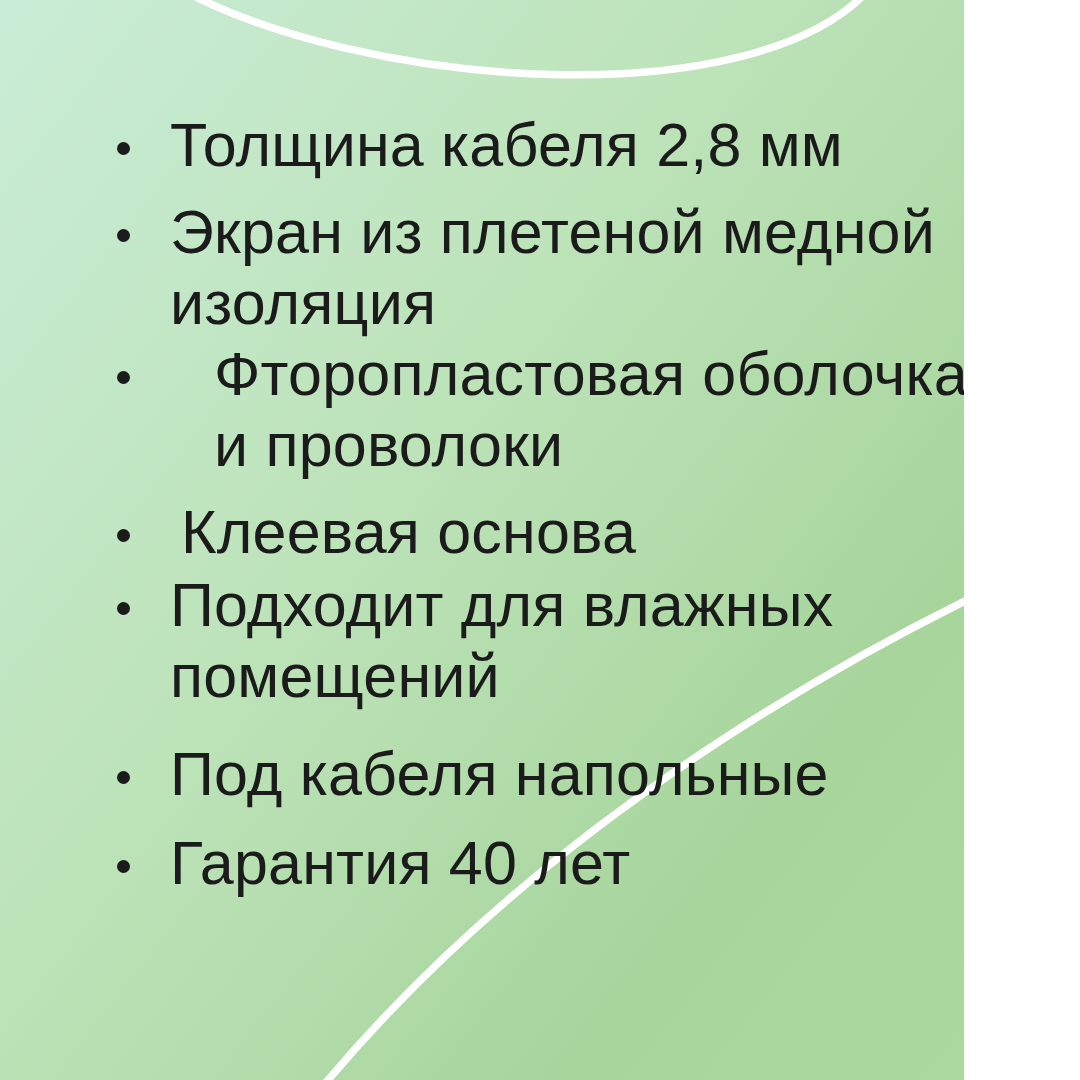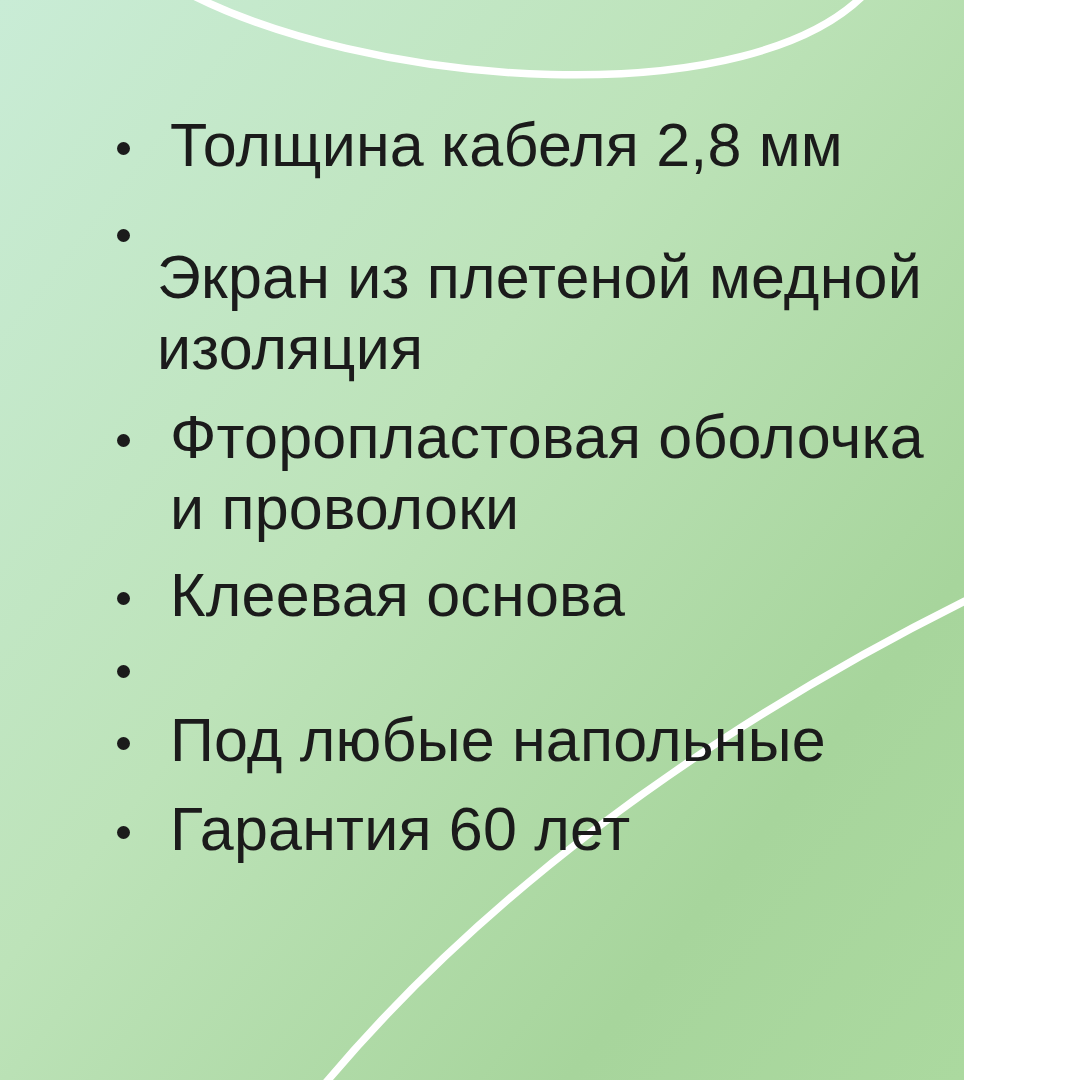--- a/index.html
+++ b/index.html
@@ -40,23 +40,23 @@
   }
   .features ul {
     list-style: none;
     margin: 0;
     padding: 0;
   }
   .features li {
     display: flex;
     align-items: flex-start;
   }
-  .features li:nth-child(2) { margin-top: 16px; flex-direction: column; }
-  .features li:nth-child(3) { margin-top: 18px; }
-  .features li:nth-child(4) { margin-top: 16px; }
+  .features li:nth-child(2) { margin-top: 16px; }
+  .features li:nth-child(3) { margin-top: 0; gap: 44px; }
+  .features li:nth-child(4) { margin-top: 16px; gap: 11px; }
   .features li:nth-child(5) { margin-top: 2px; }
   .features li:nth-child(6) { margin-top: 27px; }
   .features li:nth-child(7) { margin-top: 18px; }
 
   .bullet {
     flex: none;
     width: 13px;
     height: 13px;
     margin-top: 32px;
     border-radius: 50%;
@@ -113,31 +113,35 @@
 
       <li>
         <span class="bullet"></span>
         <div class="lines">
           <span class="line">Клеевая основа</span>
         </div>
       </li>
 
       <li>
         <span class="bullet"></span>
-      </li>
-
-      <li>
-        <span class="bullet"></span>
         <div class="lines">
-          <span class="line">Под любые напольные</span>
+          <span class="line">Подходит для влажных</span>
+          <span class="line">помещений</span>
         </div>
       </li>
 
       <li>
         <span class="bullet"></span>
         <div class="lines">
-          <span class="line">Гарантия 60 лет</span>
+          <span class="line">Под кабеля напольные</span>
+        </div>
+      </li>
+
+      <li>
+        <span class="bullet"></span>
+        <div class="lines">
+          <span class="line">Гарантия 40 лет</span>
         </div>
       </li>
 
     </ul>
   </div>
 </div>
 
 </body></html>

